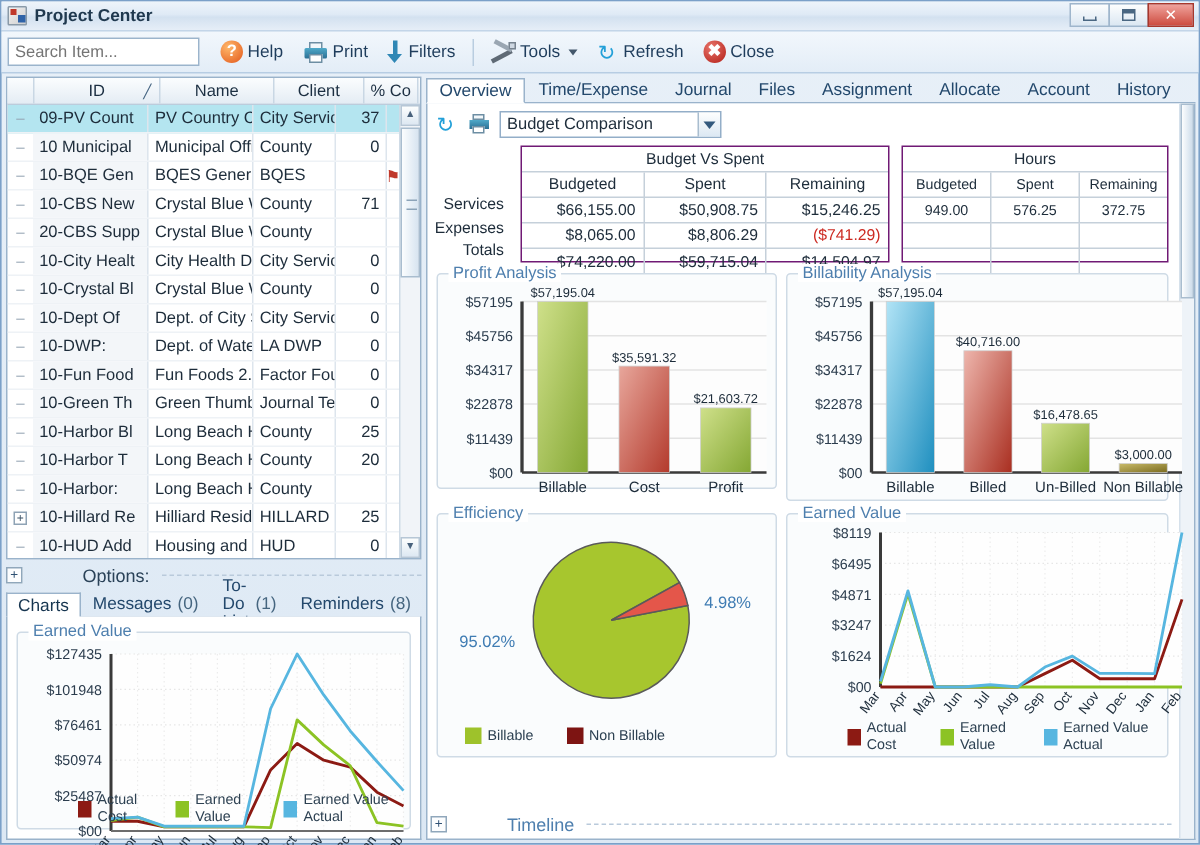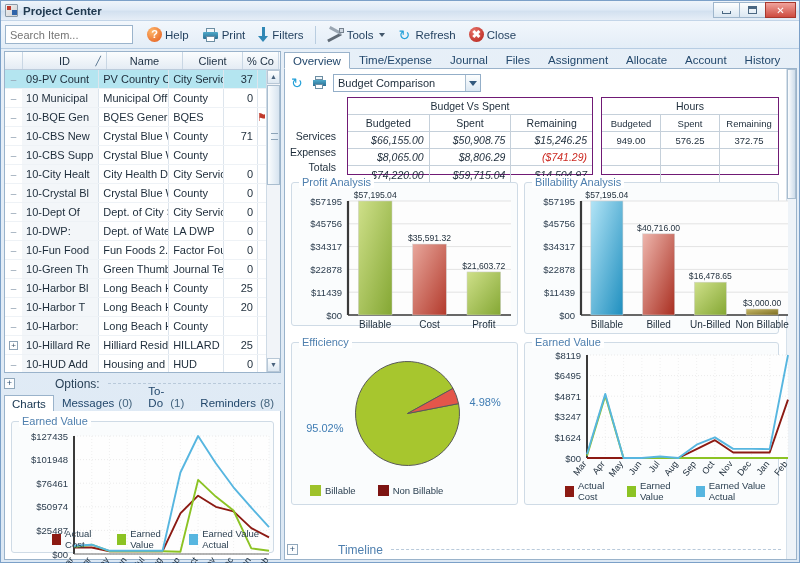--- a/index.html
+++ b/index.html
@@ -166,21 +166,21 @@
   .bt-lab{height:17px;display:flex;align-items:center;justify-content:flex-end;
      font-size:10.5px;color:#1d2c3a;padding-right:3px;}
   .btab-box{border:1px solid #701a75;background:#fff;}
   .btab-box.bvs{flex:1;}
   .btab-box.hrs{width:178px;}
   .bt-r{display:flex;}
   .bt-c{flex:1;border-right:1px solid #c5d0da;border-bottom:1px solid #c5d0da;
      height:17px;display:flex;align-items:center;justify-content:center;font-size:10.5px;color:#1d2c3a;}
   .bt-c:last-child{border-right:none;}
   .bt-r:last-child .bt-c{border-bottom:none;}
-  .bt-c.num{justify-content:flex-end;padding-right:5px;font-style:italic;}
+  .bt-c.num{justify-content:flex-end;padding-right:5px;}
   .bt-c.neg{color:#cc2a22;}
   .bt-c.hnum{font-size:9.5px;justify-content:center;}
   .bt-c.hsub{font-size:9.5px;}
   .bt-span{height:17px;display:flex;align-items:center;justify-content:center;
      font-size:10.5px;color:#1d2c3a;border-bottom:1px solid #c5d0da;}
   .legend-row{display:flex;align-items:center;gap:4px;}
   .legend-sw{width:11px;height:11px;}
   .legend-tx{font-size:9.5px;color:#2d4152;}
   .timeline-strip{position:absolute;left:2px;bottom:2px;right:4px;height:15px;display:flex;align-items:center;gap:5px;}
 </style>
@@ -287,21 +287,21 @@
             <div class="grow">
               <div class="gc c0">–</div>
               <div class="gc c1">10-CBS New</div>
               <div class="gc c2">Crystal Blue Wa</div>
               <div class="gc c3">County</div>
               <div class="gc c4">71</div>
               <div class="gc c5"></div>
             </div>
             <div class="grow">
               <div class="gc c0">–</div>
-              <div class="gc c1">10-CBS Supp</div>
+              <div class="gc c1">20-CBS Supp</div>
               <div class="gc c2">Crystal Blue Wa</div>
               <div class="gc c3">County</div>
               <div class="gc c4"></div>
               <div class="gc c5"></div>
             </div>
             <div class="grow">
               <div class="gc c0">–</div>
               <div class="gc c1">10-City Healt</div>
               <div class="gc c2">City Health Dep</div>
               <div class="gc c3">City Servic</div>

